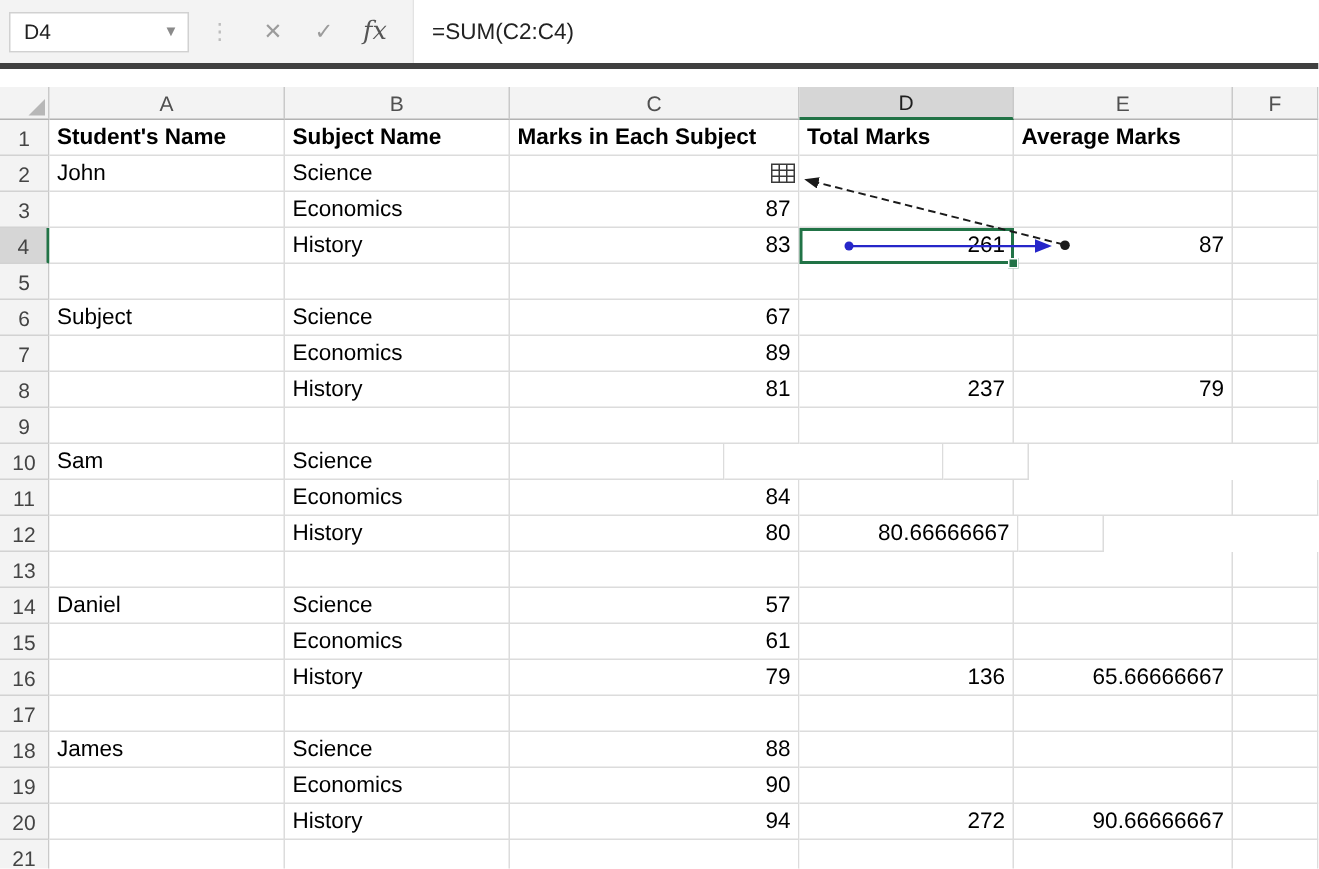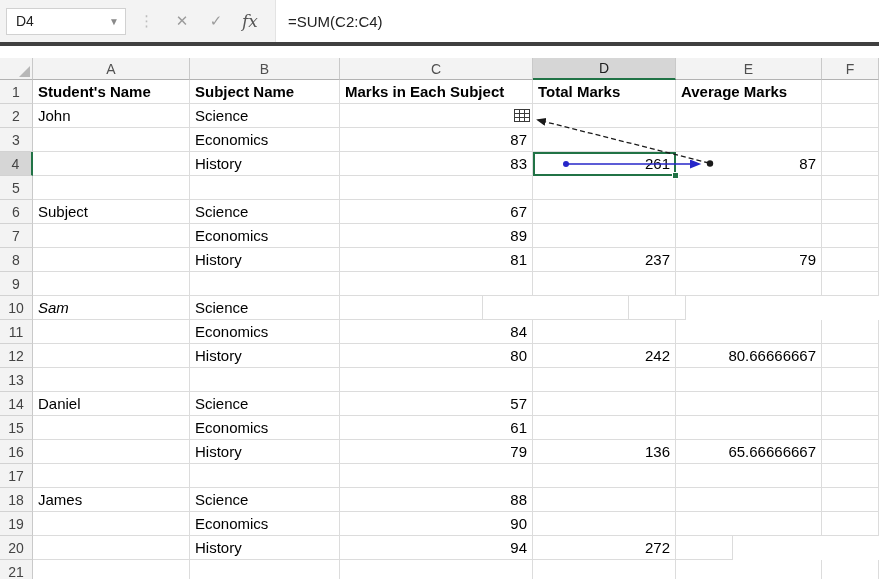--- a/index.html
+++ b/index.html
@@ -153,41 +153,40 @@
       <div class="row-header">9</div>
       <div class="cell" style="width: 157px;"></div>
       <div class="cell" style="width: 150px;"></div>
       <div class="cell" style="width: 193px;"></div>
       <div class="cell" style="width: 143px;"></div>
       <div class="cell" style="width: 146px;"></div>
       <div class="cell" style="width: 57px;"></div>
     </div>
     <div class="sheet-row">
       <div class="row-header">10</div>
-      <div class="cell" style="width: 157px; font-style: italic;">Sam</div>
+      <div class="cell" style="width: 157px;">Sam</div>
       <div class="cell" style="width: 150px;">Science</div>
       <div class="cell" style="width: 143px;"></div>
       <div class="cell" style="width: 146px;"></div>
       <div class="cell" style="width: 57px;"></div>
     </div>
     <div class="sheet-row">
       <div class="row-header">11</div>
       <div class="cell" style="width: 157px;"></div>
       <div class="cell" style="width: 150px;">Economics</div>
       <div class="cell num" style="width: 193px;">84</div>
       <div class="cell" style="width: 143px;"></div>
       <div class="cell" style="width: 146px;"></div>
       <div class="cell" style="width: 57px;"></div>
     </div>
     <div class="sheet-row">
       <div class="row-header">12</div>
       <div class="cell" style="width: 157px;"></div>
       <div class="cell" style="width: 150px;">History</div>
       <div class="cell num" style="width: 193px;">80</div>
-      <div class="cell num" style="width: 143px;">242</div>
       <div class="cell num" style="width: 146px;">80.66666667</div>
       <div class="cell" style="width: 57px;"></div>
     </div>
     <div class="sheet-row">
       <div class="row-header">13</div>
       <div class="cell" style="width: 157px;"></div>
       <div class="cell" style="width: 150px;"></div>
       <div class="cell" style="width: 193px;"></div>
       <div class="cell" style="width: 143px;"></div>
       <div class="cell" style="width: 146px;"></div>
@@ -246,20 +245,21 @@
       <div class="cell" style="width: 143px;"></div>
       <div class="cell" style="width: 146px;"></div>
       <div class="cell" style="width: 57px;"></div>
     </div>
     <div class="sheet-row">
       <div class="row-header">20</div>
       <div class="cell" style="width: 157px;"></div>
       <div class="cell" style="width: 150px;">History</div>
       <div class="cell num" style="width: 193px;">94</div>
       <div class="cell num" style="width: 143px;">272</div>
+      <div class="cell num" style="width: 146px;">90.66666667</div>
       <div class="cell" style="width: 57px;"></div>
     </div>
     <div class="sheet-row">
       <div class="row-header">21</div>
       <div class="cell" style="width: 157px;"></div>
       <div class="cell" style="width: 150px;"></div>
       <div class="cell" style="width: 193px;"></div>
       <div class="cell" style="width: 143px;"></div>
       <div class="cell" style="width: 146px;"></div>
       <div class="cell" style="width: 57px;"></div>

